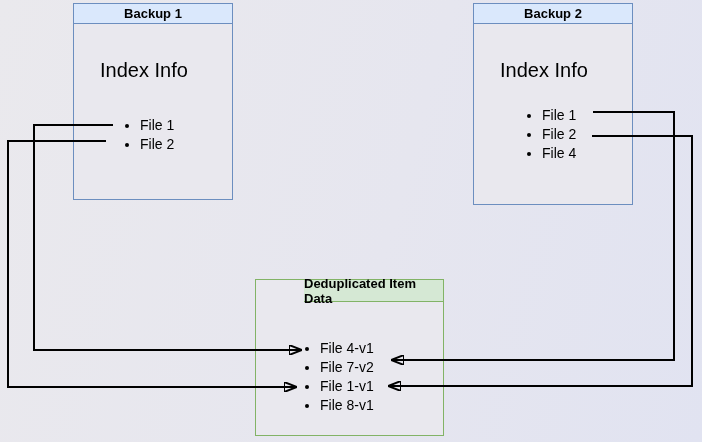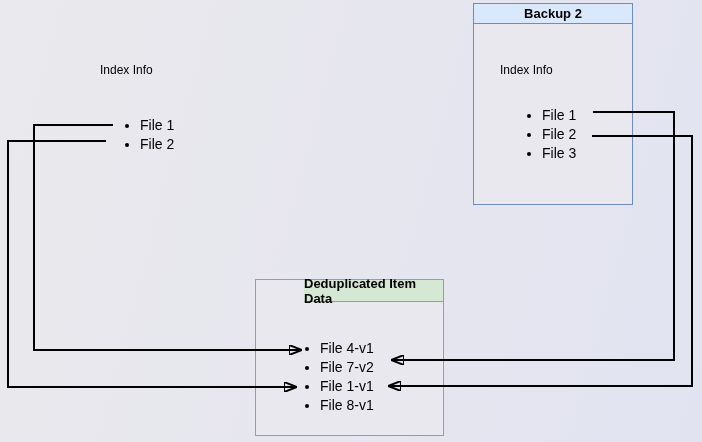--- a/index.html
+++ b/index.html
@@ -23,53 +23,56 @@
   .node-header{
     box-sizing:border-box;
     display:flex;align-items:center;justify-content:center;
     font-weight:bold;font-size:13px;
     width:100%;
   }
   .blue .node-header{background:#dae8fc;border-bottom:1.5px solid #6c8ebf;height:20px;}
   .green .node-header{background:#d5e8d4;border-bottom:1.5px solid #82b366;height:22px;}
   .subtitle{
     position:absolute;
-    font-size:12px;line-height:19px;
+    font-size:20px;line-height:19px;
   }
   ul.filelist{
     position:absolute;
     margin:0;padding:0 0 0 15px;
     list-style:disc;
     font-size:14px;line-height:19px;
   }
   svg.edges{
     position:absolute;left:0;top:0;
     pointer-events:none;
   }
   svg.edges path{fill:none;stroke:#000;stroke-width:2;}
 </style>
 </head>
 <body>
 
 <div class="canvas">
 
+  <div class="node blue" style="left:73px;top:3px;width:160px;height:197px;">
+    <div class="node-header">Backup 1</div>
+  </div>
   <div class="subtitle" style="left:100px;top:61px;">Index Info</div>
   <ul class="filelist" style="left:125px;top:116px;">
       <li>File 1</li>
       <li>File 2</li>
     </ul>
 
   <div class="node blue" style="left:473px;top:3px;width:160px;height:202px;">
     <div class="node-header">Backup 2</div>
   </div>
   <div class="subtitle" style="left:500px;top:61px;">Index Info</div>
   <ul class="filelist" style="left:527px;top:106px;">
       <li>File 1</li>
       <li>File 2</li>
-      <li>File 3</li>
+      <li>File 4</li>
     </ul>
 
   <div class="node green" style="left:255px;top:279px;width:189px;height:157px;">
     <div class="node-header">Deduplicated Item Data</div>
   </div>
   <ul class="filelist" style="left:305px;top:339px;">
       <li>File 4-v1</li>
       <li>File 7-v2</li>
       <li>File 1-v1</li>
       <li>File 8-v1</li>

